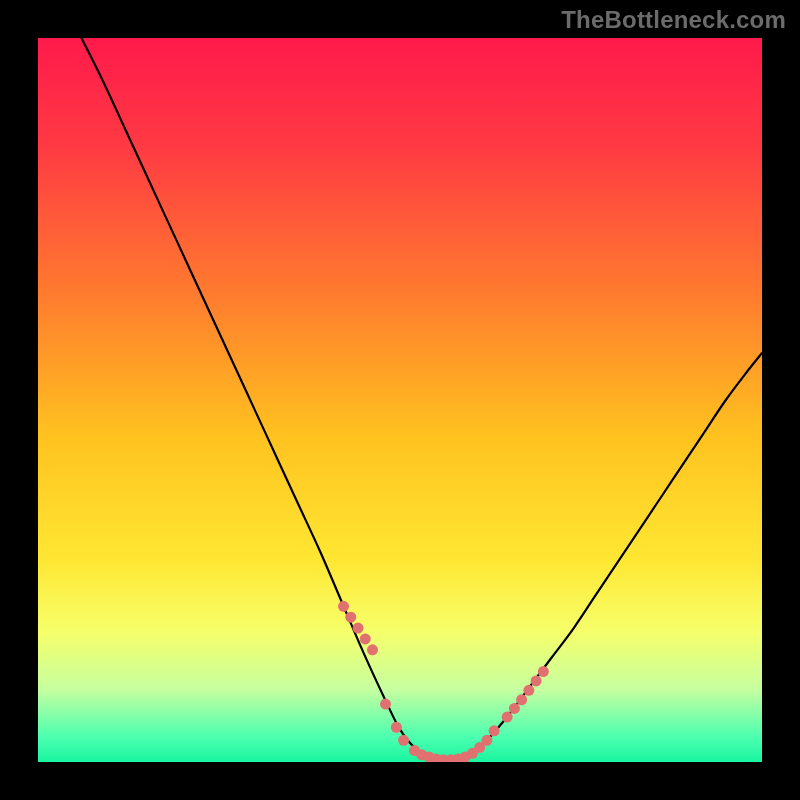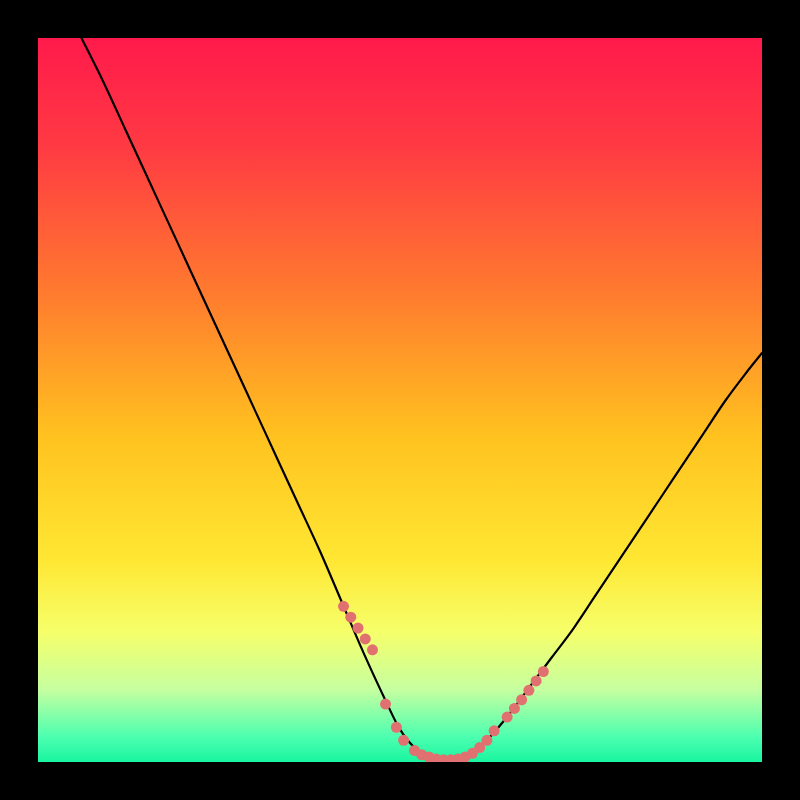--- a/index.html
+++ b/index.html
@@ -91,13 +91,14 @@
           <circle cx="469.15" cy="679.11" r="5.5" fill="#e17070"></circle>
           <circle cx="476.39" cy="670.42" r="5.5" fill="#e17070"></circle>
           <circle cx="483.63" cy="661.74" r="5.5" fill="#e17070"></circle>
           <circle cx="490.87" cy="652.32" r="5.5" fill="#e17070"></circle>
           <circle cx="498.11" cy="642.91" r="5.5" fill="#e17070"></circle>
           <circle cx="505.35" cy="633.50" r="5.5" fill="#e17070"></circle>
         </g>
     </svg>
   </div>
 
+  <div class="watermark">TheBottleneck.com</div>
 </div>
 
 </body></html>

